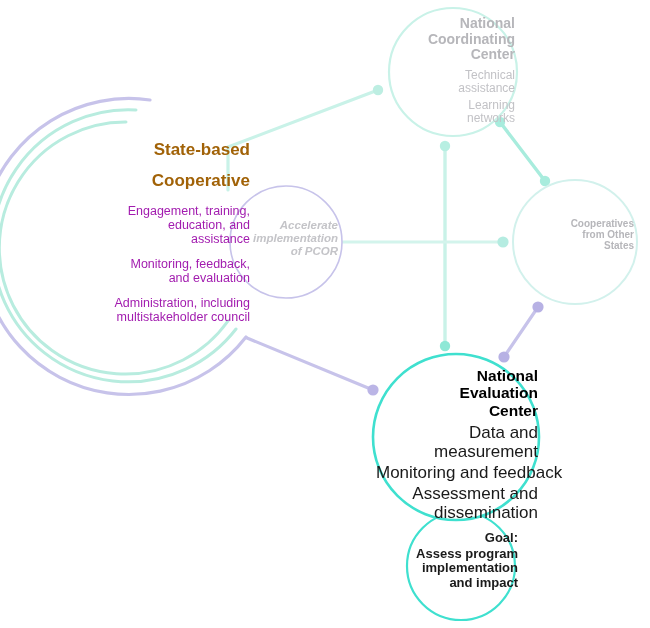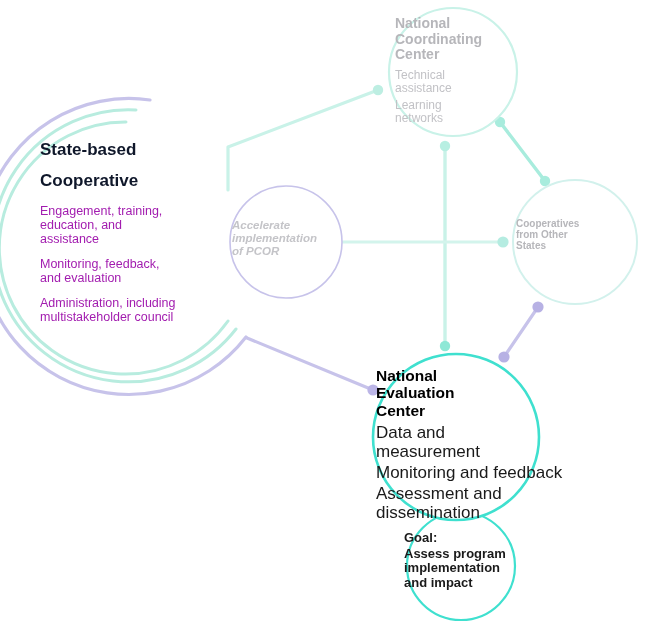--- a/index.html
+++ b/index.html
@@ -19,40 +19,40 @@
   }
   #diagram-svg {
     position: absolute;
     left: 0;
     top: 0;
     width: 650px;
     height: 628px;
   }
   .node-text {
     position: absolute;
-    text-align: left;
+    text-align: right;
     line-height: 1.12;
     pointer-events: none;
   }
   .node-title {
     font-weight: bold;
     display: block;
   }
   .node-sub {
     display: block;
   }
   
   #sbc-text {
     left: 40px;
     top: 140px;
     width: 210px;
   }
   #sbc-text .node-title {
     font-size: 17px;
-    color: #0f172a;
+    color: #a16207;
     margin-bottom: 14px;
   }
   #sbc-text .node-sub {
     font-size: 12.5px;
     color: #a21caf;
     margin-bottom: 11px;
   }
   
   #ncc-text {
     left: 395px;

